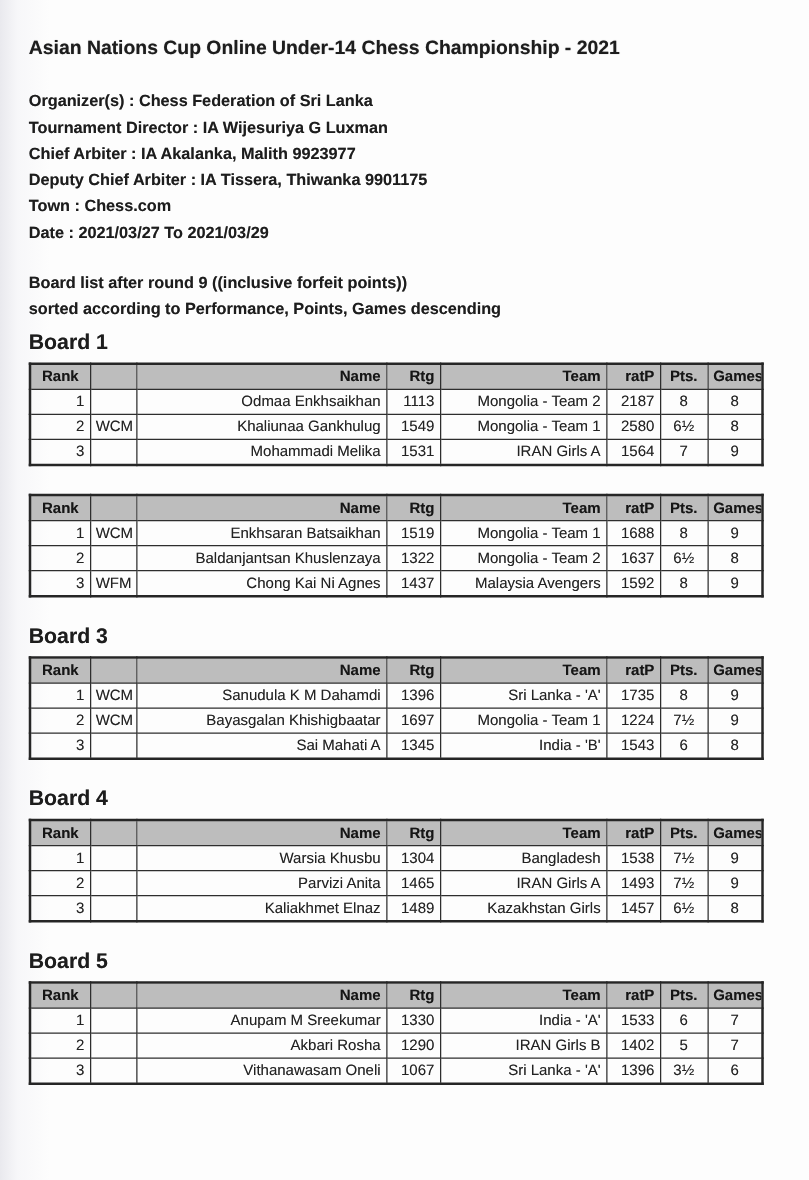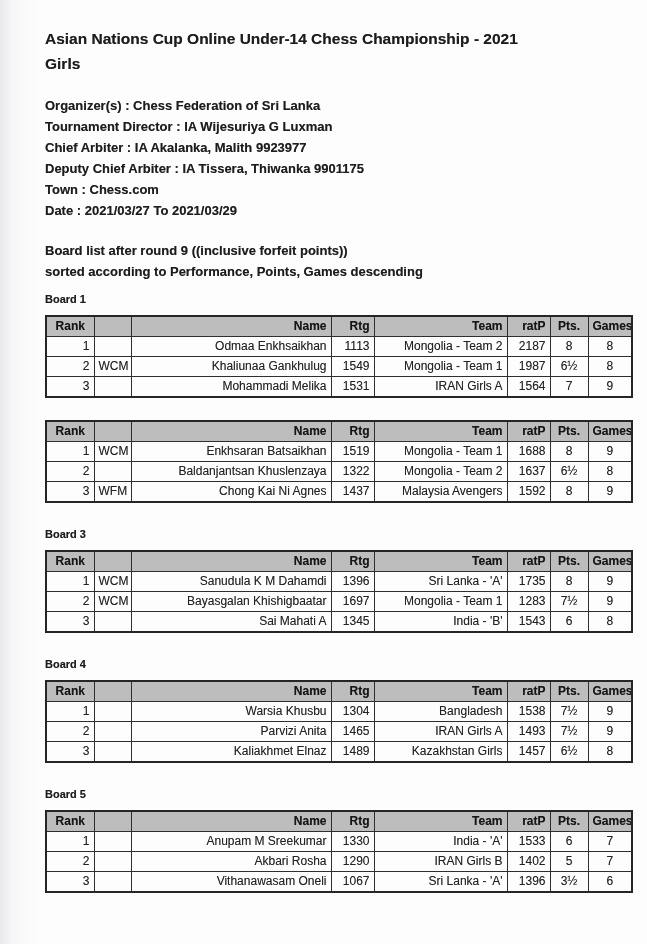--- a/index.html
+++ b/index.html
@@ -3,32 +3,32 @@
 <meta charset="utf-8">
 <style>
   html,body{margin:0;padding:0;}
   body{
     width:647px;height:944px;
     background:linear-gradient(90deg,#e9e9ee 0px,#f7f7f9 14px,#fdfdfd 40px,#fdfdfd 100%);
     font-family:"Liberation Sans",sans-serif;
     color:#1d1d1d;
     overflow:hidden;
   }
-  .page{padding:26px 14px 0 45px;}
+  .page{padding:26px 14px 0 23px;}
   .doc-title{font-size:15.5px;font-weight:bold;line-height:25px;margin:0;
     text-shadow:0 0 .6px rgba(20,20,20,.55);}
   .info-block{margin-top:19px;}
   .info-line{font-size:13px;font-weight:bold;line-height:21px;
     text-shadow:0 0 .5px rgba(20,20,20,.5);}
   .sub-block{margin-top:19px;}
   .sub-line{font-size:13px;font-weight:bold;line-height:21px;
     text-shadow:0 0 .5px rgba(20,20,20,.5);}
   .board-section{margin-top:22px;}
   .board-section.first{margin-top:8px;}
-  .board-label{font-size:11px;font-weight:bold;line-height:18px;margin-bottom:7px;
+  .board-label{font-size:17px;font-weight:bold;line-height:18px;margin-bottom:7px;
     text-shadow:0 0 .5px rgba(20,20,20,.5);}
   table.board{
     border-collapse:collapse;table-layout:fixed;width:586px;
     font-size:12px;border:2px solid #262626;
   }
   table.board th,table.board td{
     border:1px solid #2e2e2e;height:19px;line-height:19px;
     padding:0 4px;overflow:hidden;white-space:nowrap;
   }
   table.board th{
@@ -40,21 +40,20 @@
   col.w-rank{width:48px;} col.w-title{width:37px;} col.w-name{width:200px;}
   col.w-rtg{width:43px;} col.w-team{width:133px;} col.w-ratp{width:43px;}
   col.w-pts{width:38px;} col.w-games{width:44px;}
 </style>
 </head>
 <body>
 
 <div class="page">
 
   <div class="doc-title">Asian Nations Cup Online Under-14 Chess Championship - 2021</div>
-  <div class="doc-title">Girls</div>
 
   <div class="info-block">
     <div class="info-line">Organizer(s) : Chess Federation of Sri Lanka</div>
     <div class="info-line">Tournament Director : IA Wijesuriya G Luxman</div>
     <div class="info-line">Chief Arbiter : IA Akalanka, Malith 9923977</div>
     <div class="info-line">Deputy Chief Arbiter : IA Tissera, Thiwanka 9901175</div>
     <div class="info-line">Town : Chess.com</div>
     <div class="info-line">Date : 2021/03/27 To 2021/03/29</div>
   </div>
 
@@ -96,21 +95,21 @@
         <td class="ar">2187</td>
         <td class="ac">8</td>
         <td class="ac">8</td>
       </tr>
       <tr>
         <td class="ar">2</td>
         <td class="ac">WCM</td>
         <td class="al">Khaliunaa Gankhulug</td>
         <td class="ar">1549</td>
         <td class="al">Mongolia - Team 1</td>
-        <td class="ar">1987</td>
+        <td class="ar">2580</td>
         <td class="ac">6½</td>
         <td class="ac">8</td>
       </tr>
       <tr>
         <td class="ar">3</td>
         <td class="ac"></td>
         <td class="al">Mohammadi Melika</td>
         <td class="ar">1531</td>
         <td class="al">IRAN Girls A</td>
         <td class="ar">1564</td>
@@ -211,21 +210,21 @@
         <td class="ar">1735</td>
         <td class="ac">8</td>
         <td class="ac">9</td>
       </tr>
       <tr>
         <td class="ar">2</td>
         <td class="ac">WCM</td>
         <td class="al">Bayasgalan Khishigbaatar</td>
         <td class="ar">1697</td>
         <td class="al">Mongolia - Team 1</td>
-        <td class="ar">1283</td>
+        <td class="ar">1224</td>
         <td class="ac">7½</td>
         <td class="ac">9</td>
       </tr>
       <tr>
         <td class="ar">3</td>
         <td class="ac"></td>
         <td class="al">Sai Mahati A</td>
         <td class="ar">1345</td>
         <td class="al">India - 'B'</td>
         <td class="ar">1543</td>

